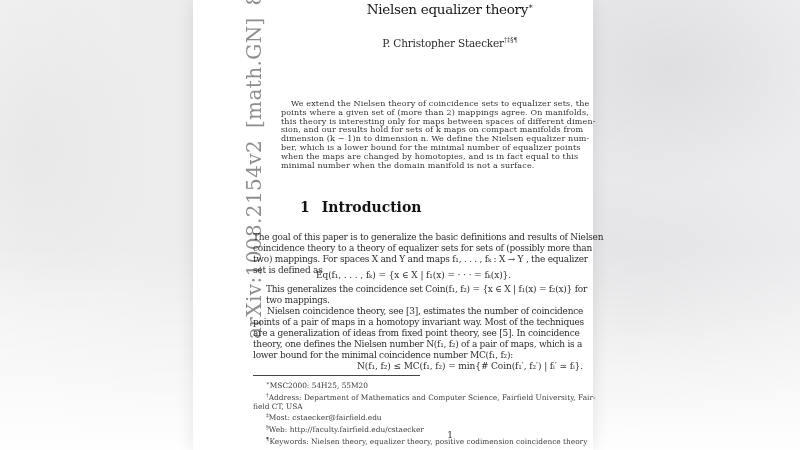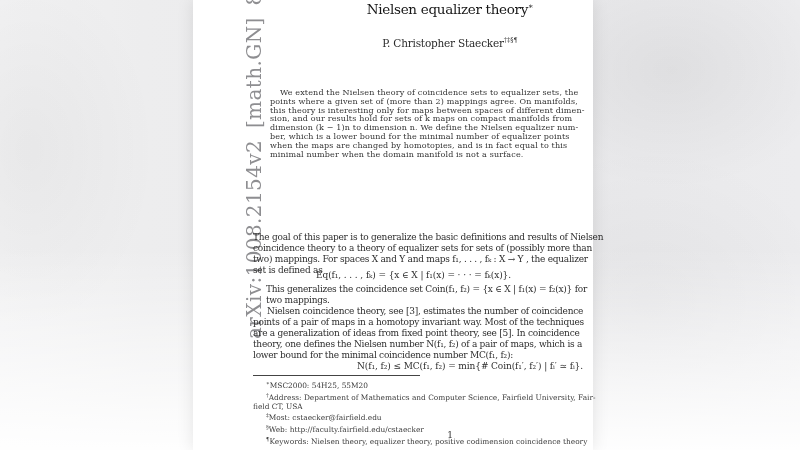--- a/index.html
+++ b/index.html
@@ -20,21 +20,21 @@
   .hdr{position:absolute;left:100px;width:314px;text-align:center;}
   .title{top:1px;font-size:13.5px;letter-spacing:-0.3px;color:#161616;}
   .title sup{font-size:8px;}
   .author{top:36px;font-size:10.5px;letter-spacing:-0.2px;}
   .author sup{font-size:6.5px;letter-spacing:0;}
   .date{top:55px;font-size:10.5px;letter-spacing:-0.2px;}
   .abs-h{top:79px;font-size:9.5px;font-weight:bold;color:#161616;}
   .lines{white-space:pre;}
   .abs-p{position:absolute;left:77px;width:310px;font-size:8px;line-height:8.8px;
          letter-spacing:0.15px;color:#333;}
-  .abs-p1{top:89px;text-indent:10px;}
+  .abs-p1{top:100px;text-indent:10px;margin-left:11px;}
   .abs-p2{top:162px;text-indent:12px;}
   .sec-h{position:absolute;left:107px;top:199px;font-size:14px;font-weight:bold;color:#141414;}
   .sec-h .num{margin-right:12px;}
   .body-p{position:absolute;left:60px;width:345px;font-size:9px;line-height:11px;
           letter-spacing:-0.25px;color:#2e2e2e;}
   .p1{top:232px;}
   .p2{top:284px;margin-left:13px;}
   .p3{top:306px;text-indent:14px;}
   .formula{position:absolute;left:51px;width:339px;text-align:center;font-size:9px;
            letter-spacing:-0.1px;color:#2e2e2e;}
@@ -64,20 +64,21 @@
 
     <div class="abs-p abs-p1 lines">We extend the Nielsen theory of coincidence sets to equalizer sets, the
 points where a given set of (more than 2) mappings agree. On manifolds,
 this theory is interesting only for maps between spaces of different dimen-
 sion, and our results hold for sets of k maps on compact manifolds from
 dimension (k − 1)n to dimension n. We define the Nielsen equalizer num-
 ber, which is a lower bound for the minimal number of equalizer points
 when the maps are changed by homotopies, and is in fact equal to this
 minimal number when the domain manifold is not a surface.</div>
 
+    <div class="sec-h"><span class="num">1</span><span>Introduction</span></div>
 
     <div class="body-p p1 lines">The goal of this paper is to generalize the basic definitions and results of Nielsen
 coincidence theory to a theory of equalizer sets for sets of (possibly more than
 two) mappings. For spaces X and Y and maps f₁, . . . , fₖ : X → Y , the equalizer
 set is defined as</div>
 
     <div class="formula f1">Eq(f₁, . . . , fₖ) = {x ∈ X | f₁(x) = · · · = fₖ(x)}.</div>
 
     <div class="body-p p2 lines">This generalizes the coincidence set Coin(f₁, f₂) = {x ∈ X | f₁(x) = f₂(x)} for
 two mappings.</div>

